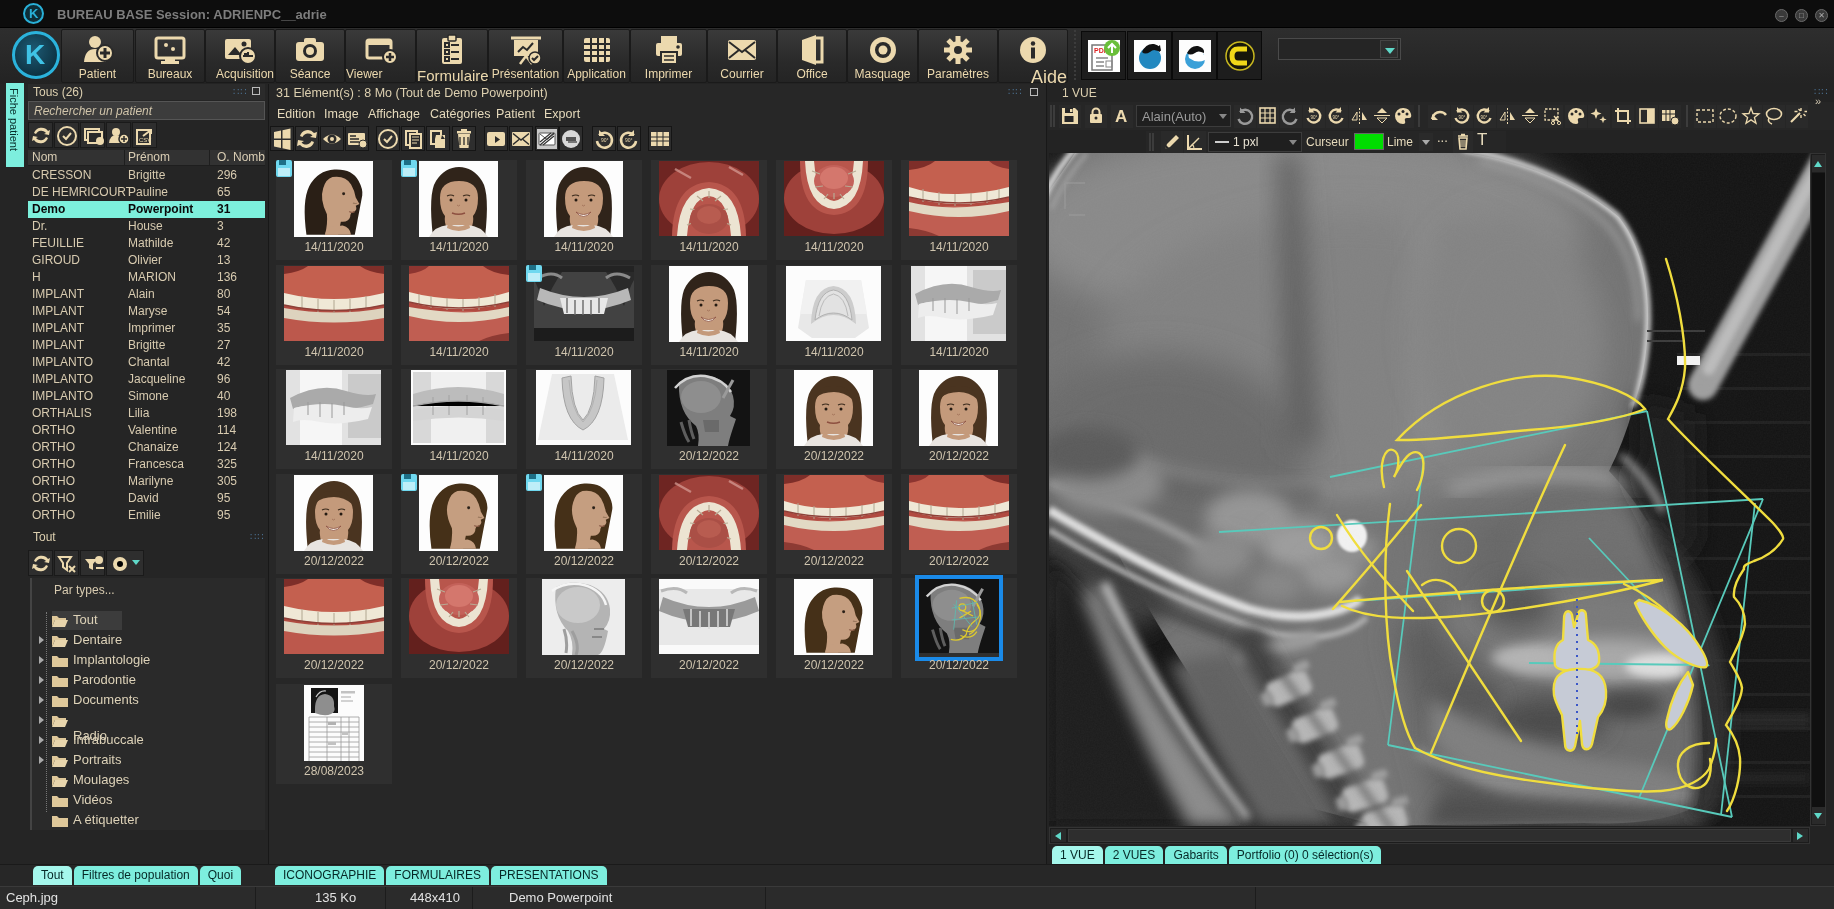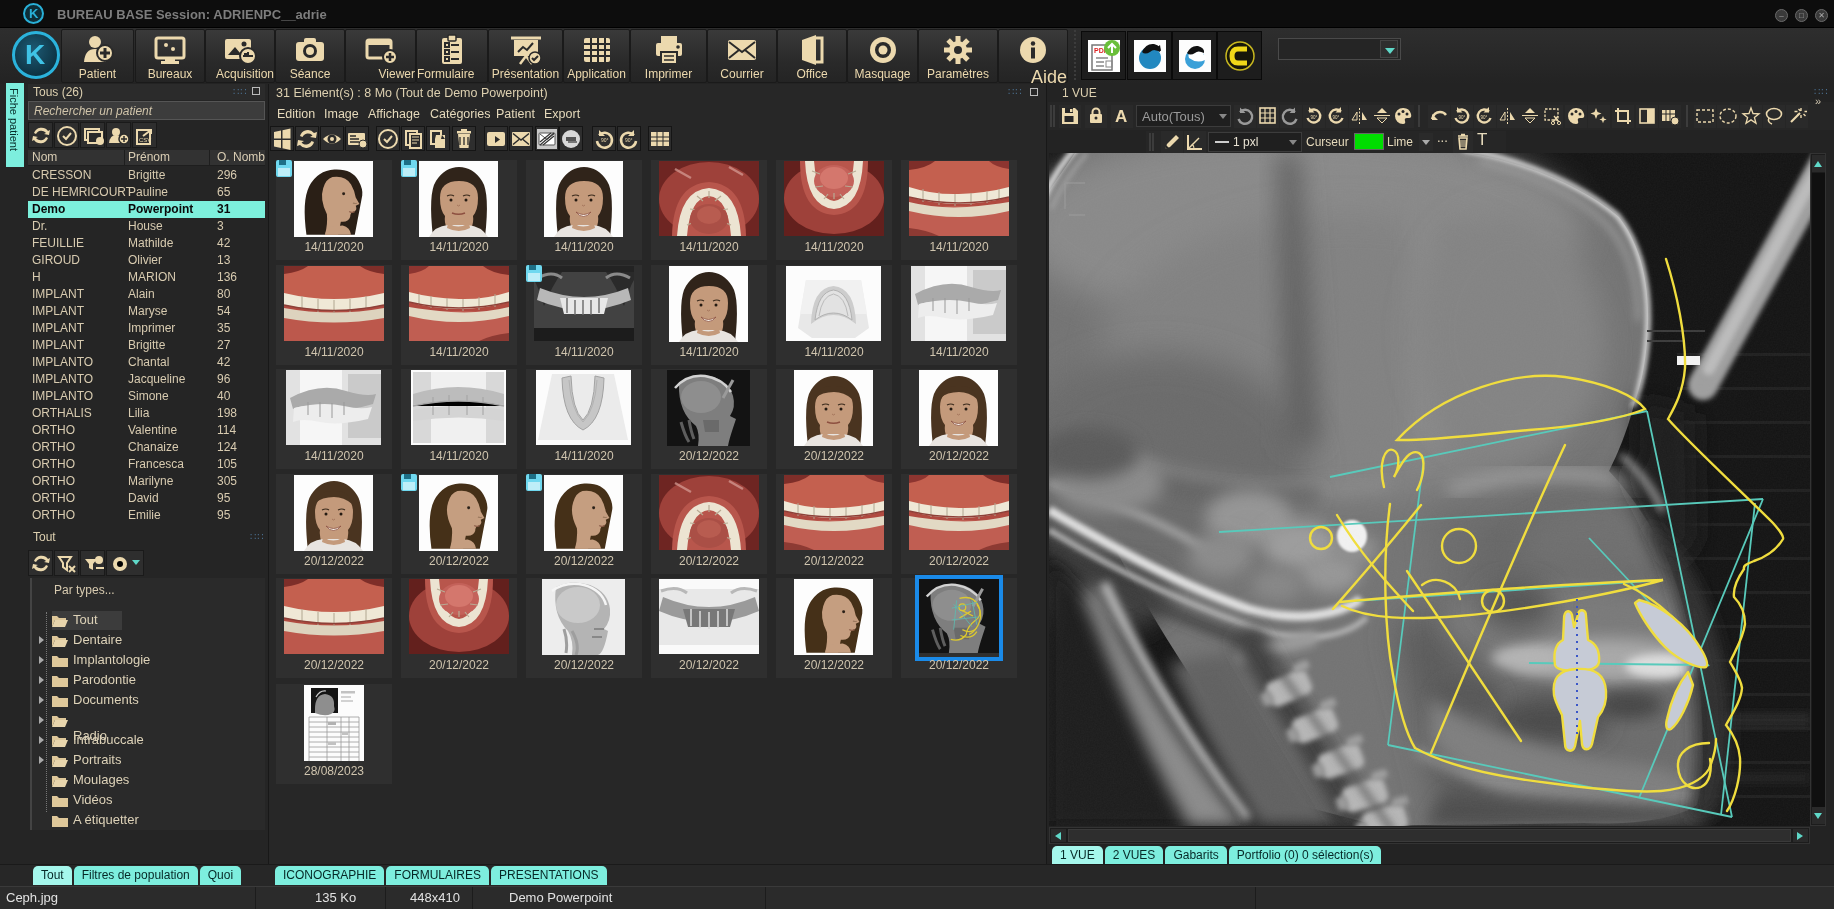--- a/index.html
+++ b/index.html
@@ -56,36 +56,36 @@
       </svg></div>
     <div class="abs" style="left:0;top:37px;width:100%;text-align:center;font-size:12px;color:#ecd9ae">Séance</div>
   </div>
 <div class="abs" style="left:345px;top:29px;width:71px;height:54px;background:linear-gradient(#3a3a3a,#2a2a2a 60%,#242424);border:1px solid #1a1a1a;border-radius:2px">
     <div class="abs" style="left:0;top:2px;width:100%;height:36px;text-align:center"><svg width="36" height="36" viewBox="0 0 36 36">
         <rect x="4" y="8" width="24" height="18" rx="2" fill="none" stroke="#ecd9ae" stroke-width="3"></rect>
         <rect x="4" y="8" width="24" height="5" fill="#ecd9ae"></rect>
         <circle cx="27" cy="25" r="7" fill="#ecd9ae" stroke="#2a2a2a" stroke-width="2"></circle>
         <path d="M27 21 v8 M23 25 h8" stroke="#2a2a2a" stroke-width="2.5"></path>
       </svg></div>
-    <div class="abs" style="left:0;top:37px;width:100%;text-align:right;font-size:12px;color:#ecd9ae">Viewer</div>
+    <div class="abs" style="left:0;top:37px;width:100%;text-align:left;font-size:12px;color:#ecd9ae">Viewer</div>
   </div>
 <div class="abs" style="left:416px;top:29px;width:72px;height:54px;background:linear-gradient(#3a3a3a,#2a2a2a 60%,#242424);border:1px solid #1a1a1a;border-radius:2px">
     <div class="abs" style="left:0;top:2px;width:100%;height:36px;text-align:center"><svg width="36" height="36" viewBox="0 0 36 36">
         <rect x="8" y="6" width="20" height="26" rx="2" fill="#ecd9ae"></rect>
         <rect x="14" y="3" width="8" height="6" rx="1" fill="#ecd9ae" stroke="#2a2a2a" stroke-width="1.5"></rect>
         <g stroke="#2a2a2a" stroke-width="2">
           <rect x="11" y="11" width="4" height="4" fill="none"></rect>
           <path d="M17 13 h8"></path>
           <rect x="11" y="18" width="4" height="4" fill="none"></rect>
           <path d="M17 20 h8"></path>
           <rect x="11" y="25" width="4" height="4" fill="none"></rect>
           <path d="M17 27 h8"></path>
         </g>
       </svg></div>
-    <div class="abs" style="left:0;top:37px;width:100%;text-align:left;font-size:12px;color:#ecd9ae">Formulaire</div>
+    <div class="abs" style="left:0;top:37px;width:100%;text-align:left;font-size:15px;color:#ecd9ae">Formulaire</div>
   </div>
 <div class="abs" style="left:488px;top:29px;width:75px;height:54px;background:linear-gradient(#3a3a3a,#2a2a2a 60%,#242424);border:1px solid #1a1a1a;border-radius:2px">
     <div class="abs" style="left:0;top:2px;width:100%;height:36px;text-align:center"><svg width="36" height="36" viewBox="0 0 36 36">
         <path d="M3 6 h30" stroke="#ecd9ae" stroke-width="3"></path>
         <rect x="6" y="8" width="24" height="16" fill="#ecd9ae"></rect>
         <path d="M10 20 l5 -5 4 3 6 -7" stroke="#2a2a2a" stroke-width="2" fill="none"></path>
         <path d="M18 24 l-6 8 M18 24 l6 8" stroke="#ecd9ae" stroke-width="2.5"></path>
         <circle cx="27" cy="26" r="6" fill="#ecd9ae" stroke="#2a2a2a" stroke-width="1.5"></circle>
         <path d="M24 26 l2 2 4 -4" stroke="#2a2a2a" stroke-width="2" fill="none"></path>
       </svg></div>
@@ -333,21 +333,21 @@
     <span class="abs" style="left:189px;top:1px">114</span>
   </div>
 <div class="abs" style="left:28px;top:439px;width:237px;height:17px;font-size:12px;color:#d8cbb0">
     <span class="abs" style="left:4px;top:1px">ORTHO</span>
     <span class="abs" style="left:100px;top:1px">Chanaize</span>
     <span class="abs" style="left:189px;top:1px">124</span>
   </div>
 <div class="abs" style="left:28px;top:456px;width:237px;height:17px;font-size:12px;color:#d8cbb0">
     <span class="abs" style="left:4px;top:1px">ORTHO</span>
     <span class="abs" style="left:100px;top:1px">Francesca</span>
-    <span class="abs" style="left:189px;top:1px">105</span>
+    <span class="abs" style="left:189px;top:1px">325</span>
   </div>
 <div class="abs" style="left:28px;top:473px;width:237px;height:17px;font-size:12px;color:#d8cbb0">
     <span class="abs" style="left:4px;top:1px">ORTHO</span>
     <span class="abs" style="left:100px;top:1px">Marilyne</span>
     <span class="abs" style="left:189px;top:1px">305</span>
   </div>
 <div class="abs" style="left:28px;top:490px;width:237px;height:17px;font-size:12px;color:#d8cbb0">
     <span class="abs" style="left:4px;top:1px">ORTHO</span>
     <span class="abs" style="left:100px;top:1px">David</span>
     <span class="abs" style="left:189px;top:1px">95</span>
@@ -1160,21 +1160,21 @@
         <path d="M6.5 8 v-2 a3.5 3.5 0 0 1 7 0 v2" fill="none" stroke="#ecd9ae" stroke-width="2"></path>
         <circle cx="10" cy="12" r="1.5" fill="#262626"></circle>
       </svg></div>
   </div>
 <div class="abs" style="left:1111px;top:105px;width:22px;height:23px;background:#2a2a2a">
     <div class="abs" style="left:1px;top:1px"><svg width="20" height="20" viewBox="0 0 20 20">
         <text x="3" y="16" font-size="17" font-weight="bold" fill="#ecd9ae">A</text>
       </svg></div>
   </div>
 <div class="abs" style="left:1136px;top:105px;width:95px;height:22px;background:#1f1f1f;border:1px solid #3c3c3c">
-    <span class="abs" style="left:5px;top:3px;font-size:13px;color:#9a9a9a">Auto(Tous)</span>
+    <span class="abs" style="left:5px;top:3px;font-size:13px;color:#9a9a9a">Alain(Auto)</span>
     <span class="abs" style="right:3px;top:8px;width:0;height:0;border-left:4px solid transparent;border-right:4px solid transparent;border-top:5px solid #888"></span>
   </div>
 <div class="abs" style="left:1234px;top:105px;width:22px;height:23px;background:#2a2a2a">
     <div class="abs" style="left:1px;top:1px"><svg width="20" height="20" viewBox="0 0 20 20">
         <path d="M5 6 a7 7 0 1 1 -1.5 7" fill="none" stroke="#9a9a9a" stroke-width="2.4"></path>
         <path d="M5 1.5 v5.5 h5.5z" fill="#9a9a9a"></path>
       </svg></div>
   </div>
 <div class="abs" style="left:1257px;top:105px;width:22px;height:23px;background:#2a2a2a">
     <div class="abs" style="left:1px;top:1px"><svg width="20" height="20" viewBox="0 0 20 20">

